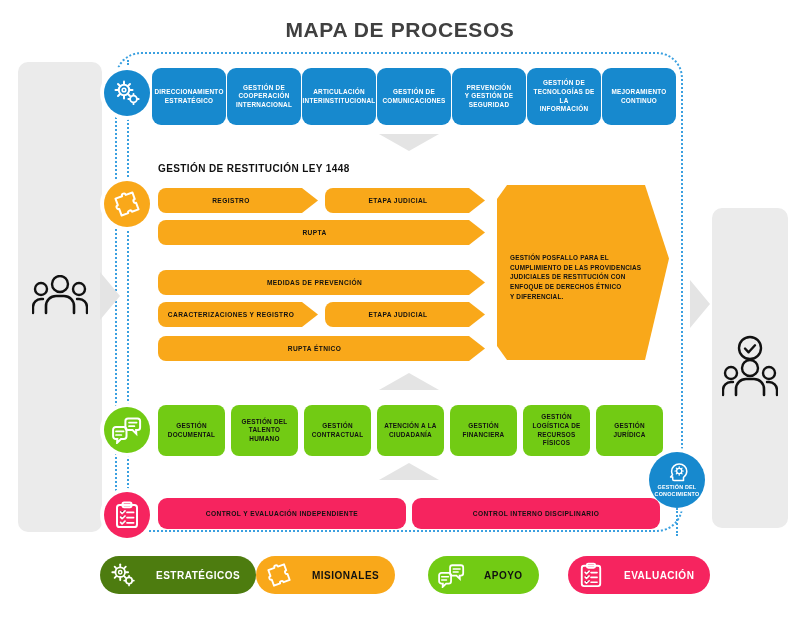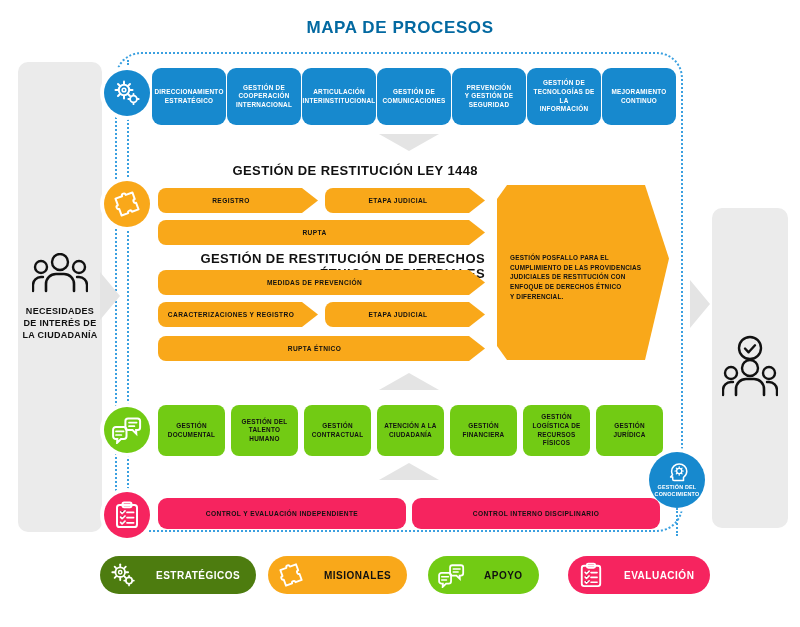--- a/index.html
+++ b/index.html
@@ -6,21 +6,21 @@
   body{
     width:800px;height:627px;position:relative;overflow:hidden;
     font-family:"Liberation Sans","DejaVu Sans",sans-serif;
     color:#111;
   }
   .canvas{position:absolute;inset:0;}
 
   
   .title{
     position:absolute;top:18px;left:0;width:800px;text-align:center;
-    font-size:17px;font-weight:bold;letter-spacing:.6px;color:#0369a1;
+    font-size:21px;font-weight:bold;letter-spacing:.6px;color:#404040;
   }
 
   
   .dotted-frame{
     position:absolute;left:115px;top:52px;width:568px;height:480px;
     border:2px dotted #3aa0e0;border-radius:26px;box-sizing:border-box;
   }
   .dotted-spine{
     position:absolute;left:127px;top:60px;width:0;height:472px;
     border-left:2px dotted #3aa0e0;
@@ -82,22 +82,22 @@
     display:flex;align-items:center;justify-content:center;
     font-size:6.6px;font-weight:bold;letter-spacing:.4px;text-align:center;
     border-radius:8px;
     -webkit-clip-path:polygon(0 0, calc(100% - 16px) 0, 100% 50%, calc(100% - 16px) 100%, 0 100%);
     clip-path:polygon(0 0, calc(100% - 16px) 0, 100% 50%, calc(100% - 16px) 100%, 0 100%);
     padding-right:14px;box-sizing:border-box;
   }
   .obar span{display:block;}
 
   .sec-heading{
-    position:absolute;font-size:13px;font-weight:bold;letter-spacing:.4px;
-    color:#111;text-align:right;
+    position:absolute;font-size:10px;font-weight:bold;letter-spacing:.4px;
+    color:#111;text-align:left;
   }
 
   
   .posfallo{
     position:absolute;left:497px;top:185px;width:172px;height:175px;
     background:#f9a81a;
     -webkit-clip-path:polygon(10px 0, 148px 0, 172px 42%, 148px 100%, 10px 100%, 0 92%, 0 8%);
     clip-path:polygon(10px 0, 148px 0, 172px 42%, 148px 100%, 10px 100%, 0 92%, 0 8%);
   }
   .posfallo-txt{
@@ -164,25 +164,20 @@
     <span class="panel-icon">
       <svg width="56" height="40" viewBox="0 0 56 40">
         <circle cx="28" cy="9" r="8" fill="none" stroke="#111" stroke-width="2.4"></circle>
         <circle cx="9" cy="14" r="6" fill="none" stroke="#111" stroke-width="2.4"></circle>
         <circle cx="47" cy="14" r="6" fill="none" stroke="#111" stroke-width="2.4"></circle>
         <path d="M1 38v-6a8 8 0 0 1 8-8h2" fill="none" stroke="#111" stroke-width="2.4" stroke-linecap="round"></path>
         <path d="M55 38v-6a8 8 0 0 0-8-8h-2" fill="none" stroke="#111" stroke-width="2.4" stroke-linecap="round"></path>
         <path d="M14 38v-7a10 10 0 0 1 10-10h8a10 10 0 0 1 10 10v7" fill="none" stroke="#111" stroke-width="2.6" stroke-linecap="round"></path>
       </svg>
     </span>
-    <div class="panel-label">
-      <span>NECESIDADES</span><br>
-      <span>DE INTERÉS DE</span><br>
-      <span>LA CIUDADANÍA</span>
-    </div>
   </div>
 
   <div class="side-arrow" style="left:100px;top:272px;">
     <svg width="22" height="48" viewBox="0 0 22 48">
         <path d="M0 0 L20 24 L0 48 Z" fill="#e4e4e4"></path>
       </svg>
   </div>
 
   <div class="side-arrow" style="left:690px;top:280px;">
     <svg width="22" height="48" viewBox="0 0 22 48">
@@ -292,21 +287,20 @@
   <div class="obar" style="left:158px;top:188px;width:160px;">
     <span>REGISTRO</span>
   </div>
   <div class="obar" style="left:325px;top:188px;width:160px;">
     <span>ETAPA JUDICIAL</span>
   </div>
   <div class="obar" style="left:158px;top:220px;width:327px;">
     <span>RUPTA</span>
   </div>
 
-  <div class="sec-heading" style="left:158px;top:251px;width:327px;">GESTIÓN DE RESTITUCIÓN DE DERECHOS ÉTNICO TERRITORIALES</div>
 
   <div class="obar" style="left:158px;top:270px;width:327px;">
     <span>MEDIDAS DE PREVENCIÓN</span>
   </div>
   <div class="obar" style="left:158px;top:302px;width:160px;">
     <span>CARACTERIZACIONES Y REGISTRO</span>
   </div>
   <div class="obar" style="left:325px;top:302px;width:160px;">
     <span>ETAPA JUDICIAL</span>
   </div>
@@ -402,21 +396,21 @@
           <g stroke="#fff" stroke-width="1.8" stroke-linecap="round">
             <line x1="20.5" y1="14.8" x2="20.5" y2="16.2"></line>
               <line x1="20.5" y1="23.8" x2="20.5" y2="25.2"></line>
             <line x1="15.3" y1="20" x2="16.7" y2="20"></line>
               <line x1="24.3" y1="20" x2="25.7" y2="20"></line>
           </g>
         </svg>
       </div>
     </div>
 
-    <div class="legend-item" style="left:268px;width:120px;">
+    <div class="legend-item" style="left:256px;width:120px;">
       <div class="legend-pill lg-orange">
         <span>MISIONALES</span>
       </div>
       <div class="legend-badge lg-orange">
         <svg width="26" height="26" viewBox="0 0 28 28">
           <g transform="rotate(-20 14 14)">
             <path d="M5 5h7a2 2 0 1 1 4 0h7v7a2 2 0 1 0 0 4v7h-7a2 2 0 1 0-4 0H5v-7a2 2 0 1 1 0-4V5z" fill="none" stroke="#fff" stroke-width="2" stroke-linejoin="round"></path>
           </g>
         </svg>
       </div>

